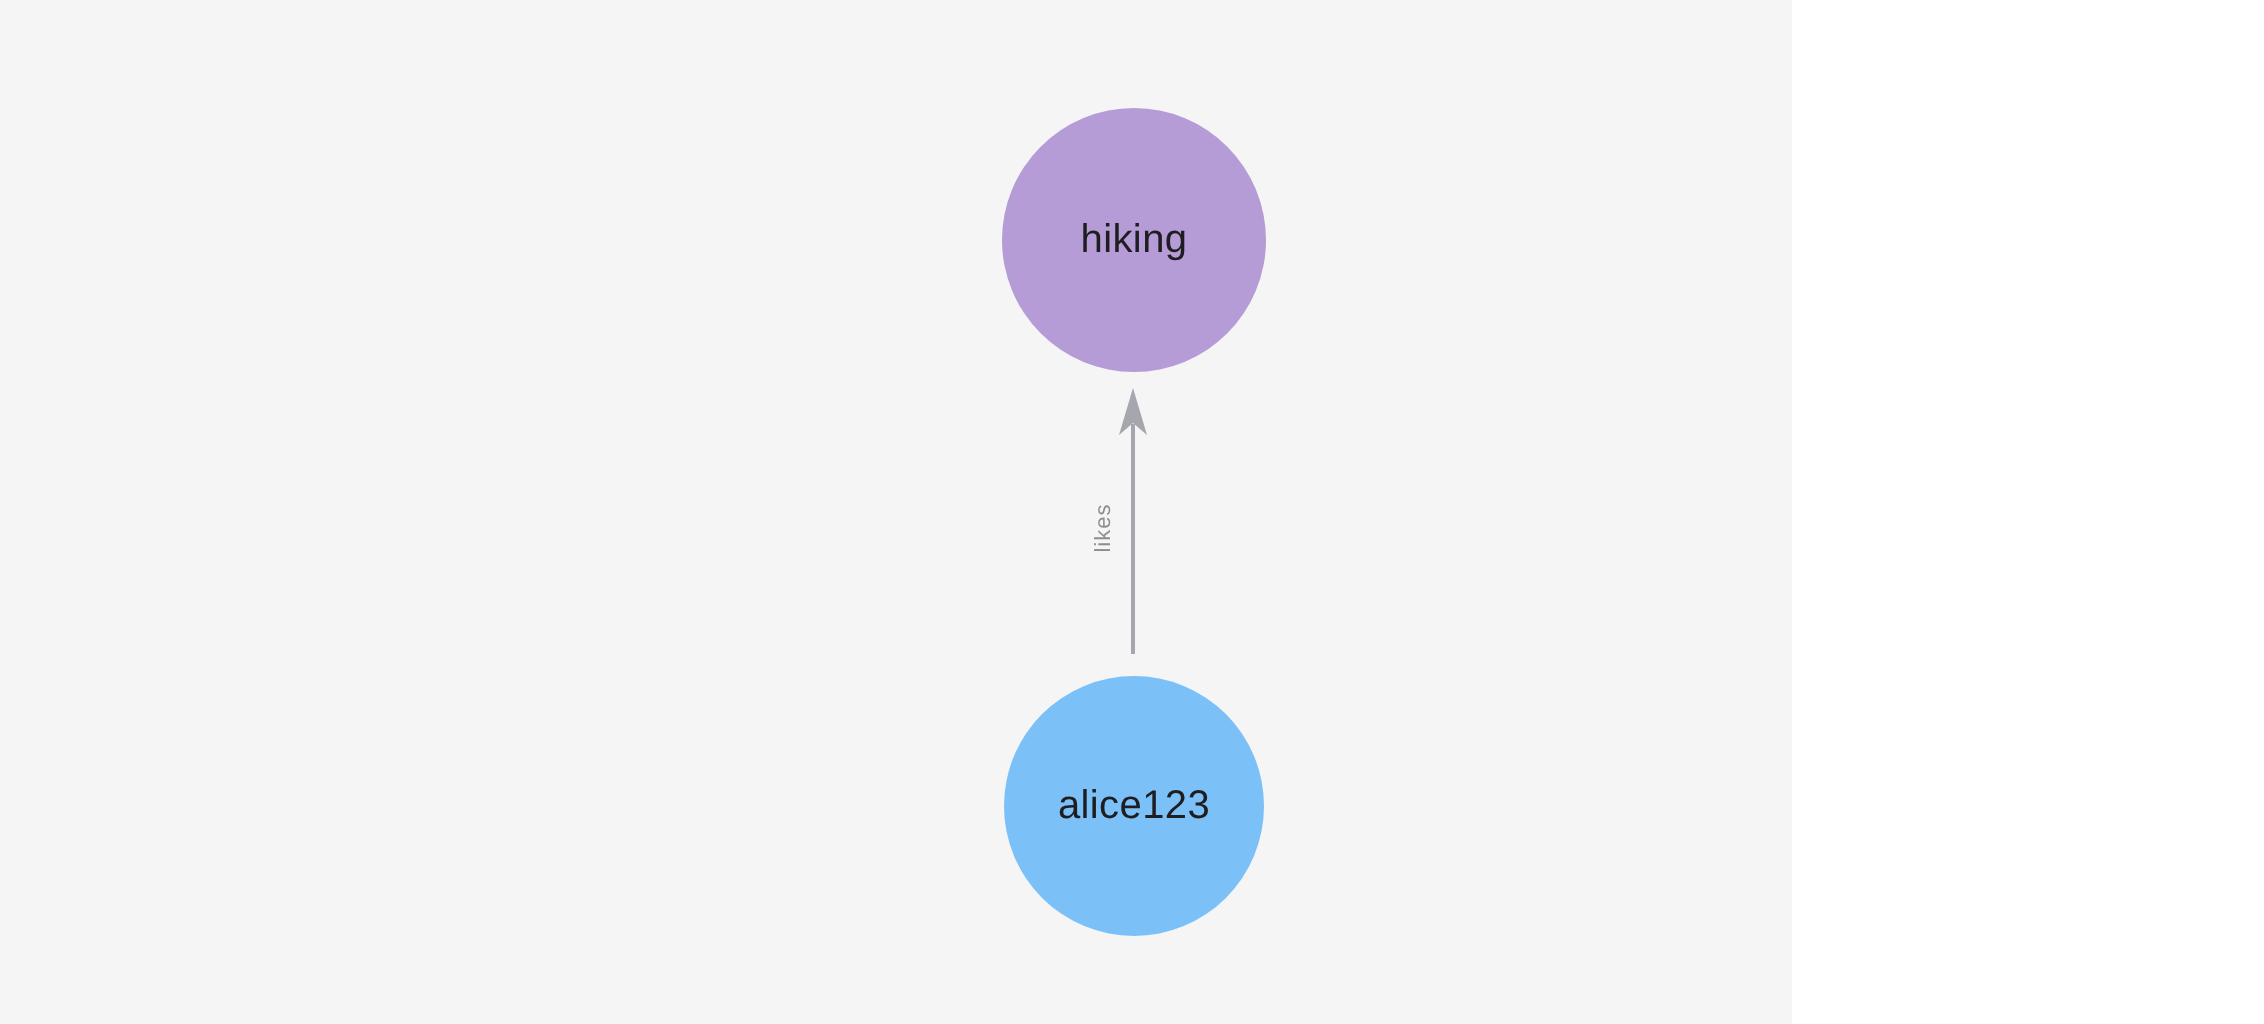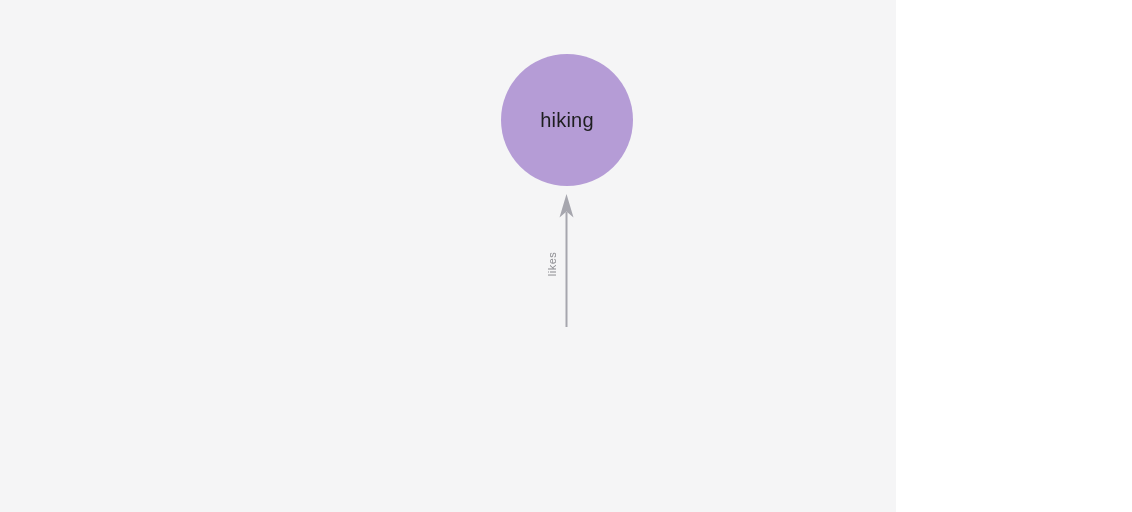--- a/index.html
+++ b/index.html
@@ -74,14 +74,17 @@
       <polygon points="566.5,194 559.5,217.5 566.5,211.5 573.5,217.5" fill="#a6a6ae"></polygon>
     </g>
   </svg>
 
   <div class="edge-label" style="color: rgb(141, 141, 146);">likes</div>
 
   <div class="node node-hiking" style="background-color: rgb(181, 156, 214);">
     <span class="node-label">hiking</span>
   </div>
 
+  <div class="node node-alice" style="background-color: rgb(124, 192, 248);">
+    <span class="node-label">alice123</span>
+  </div>
 
 </div>
 
 </body></html>

